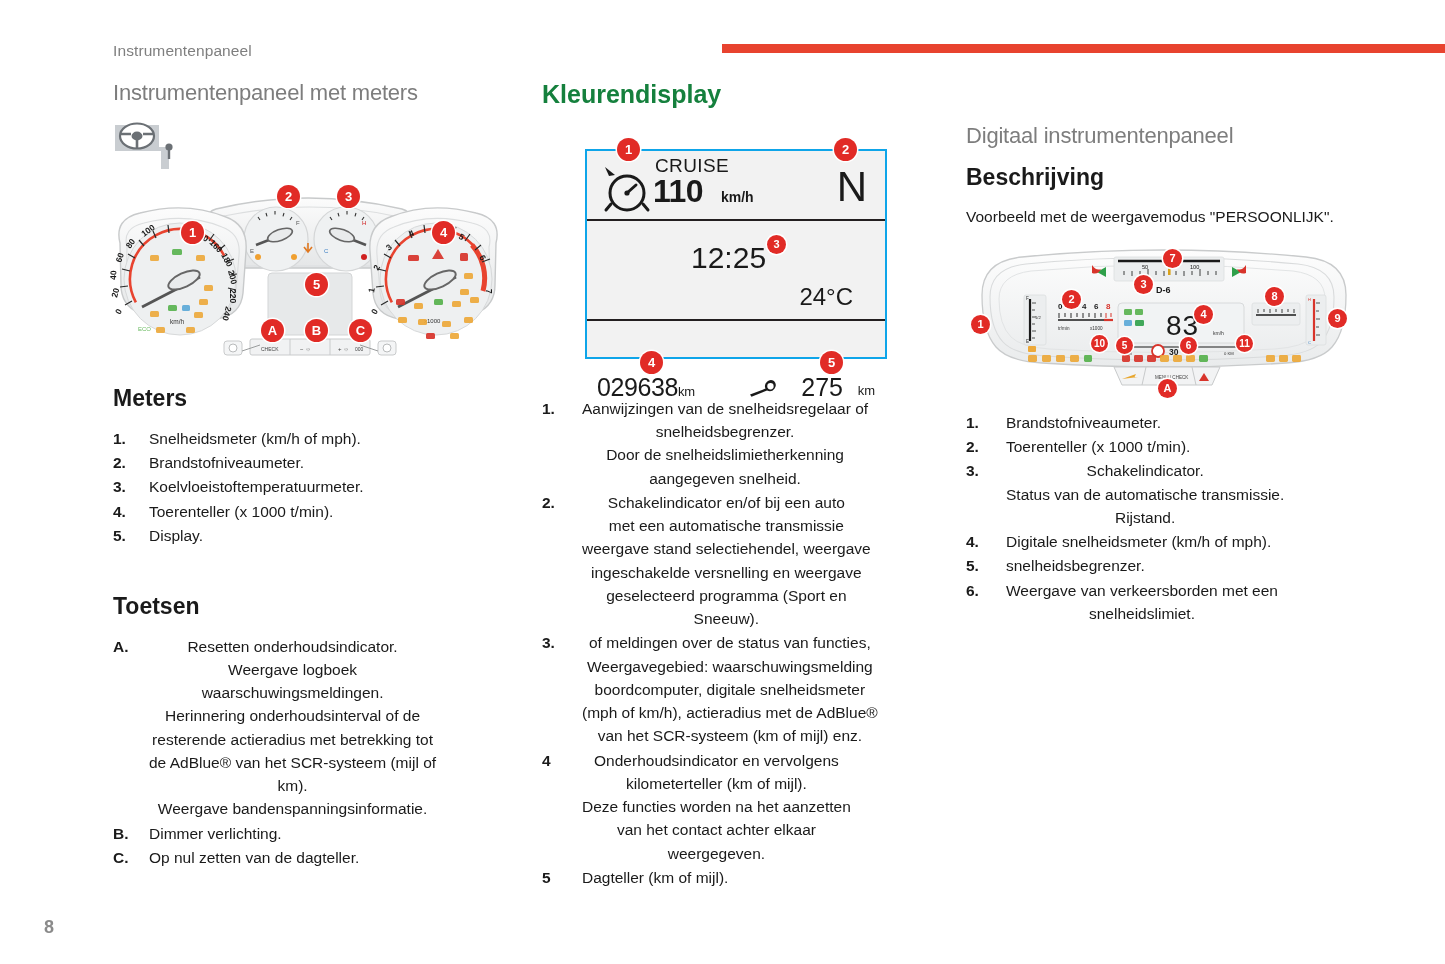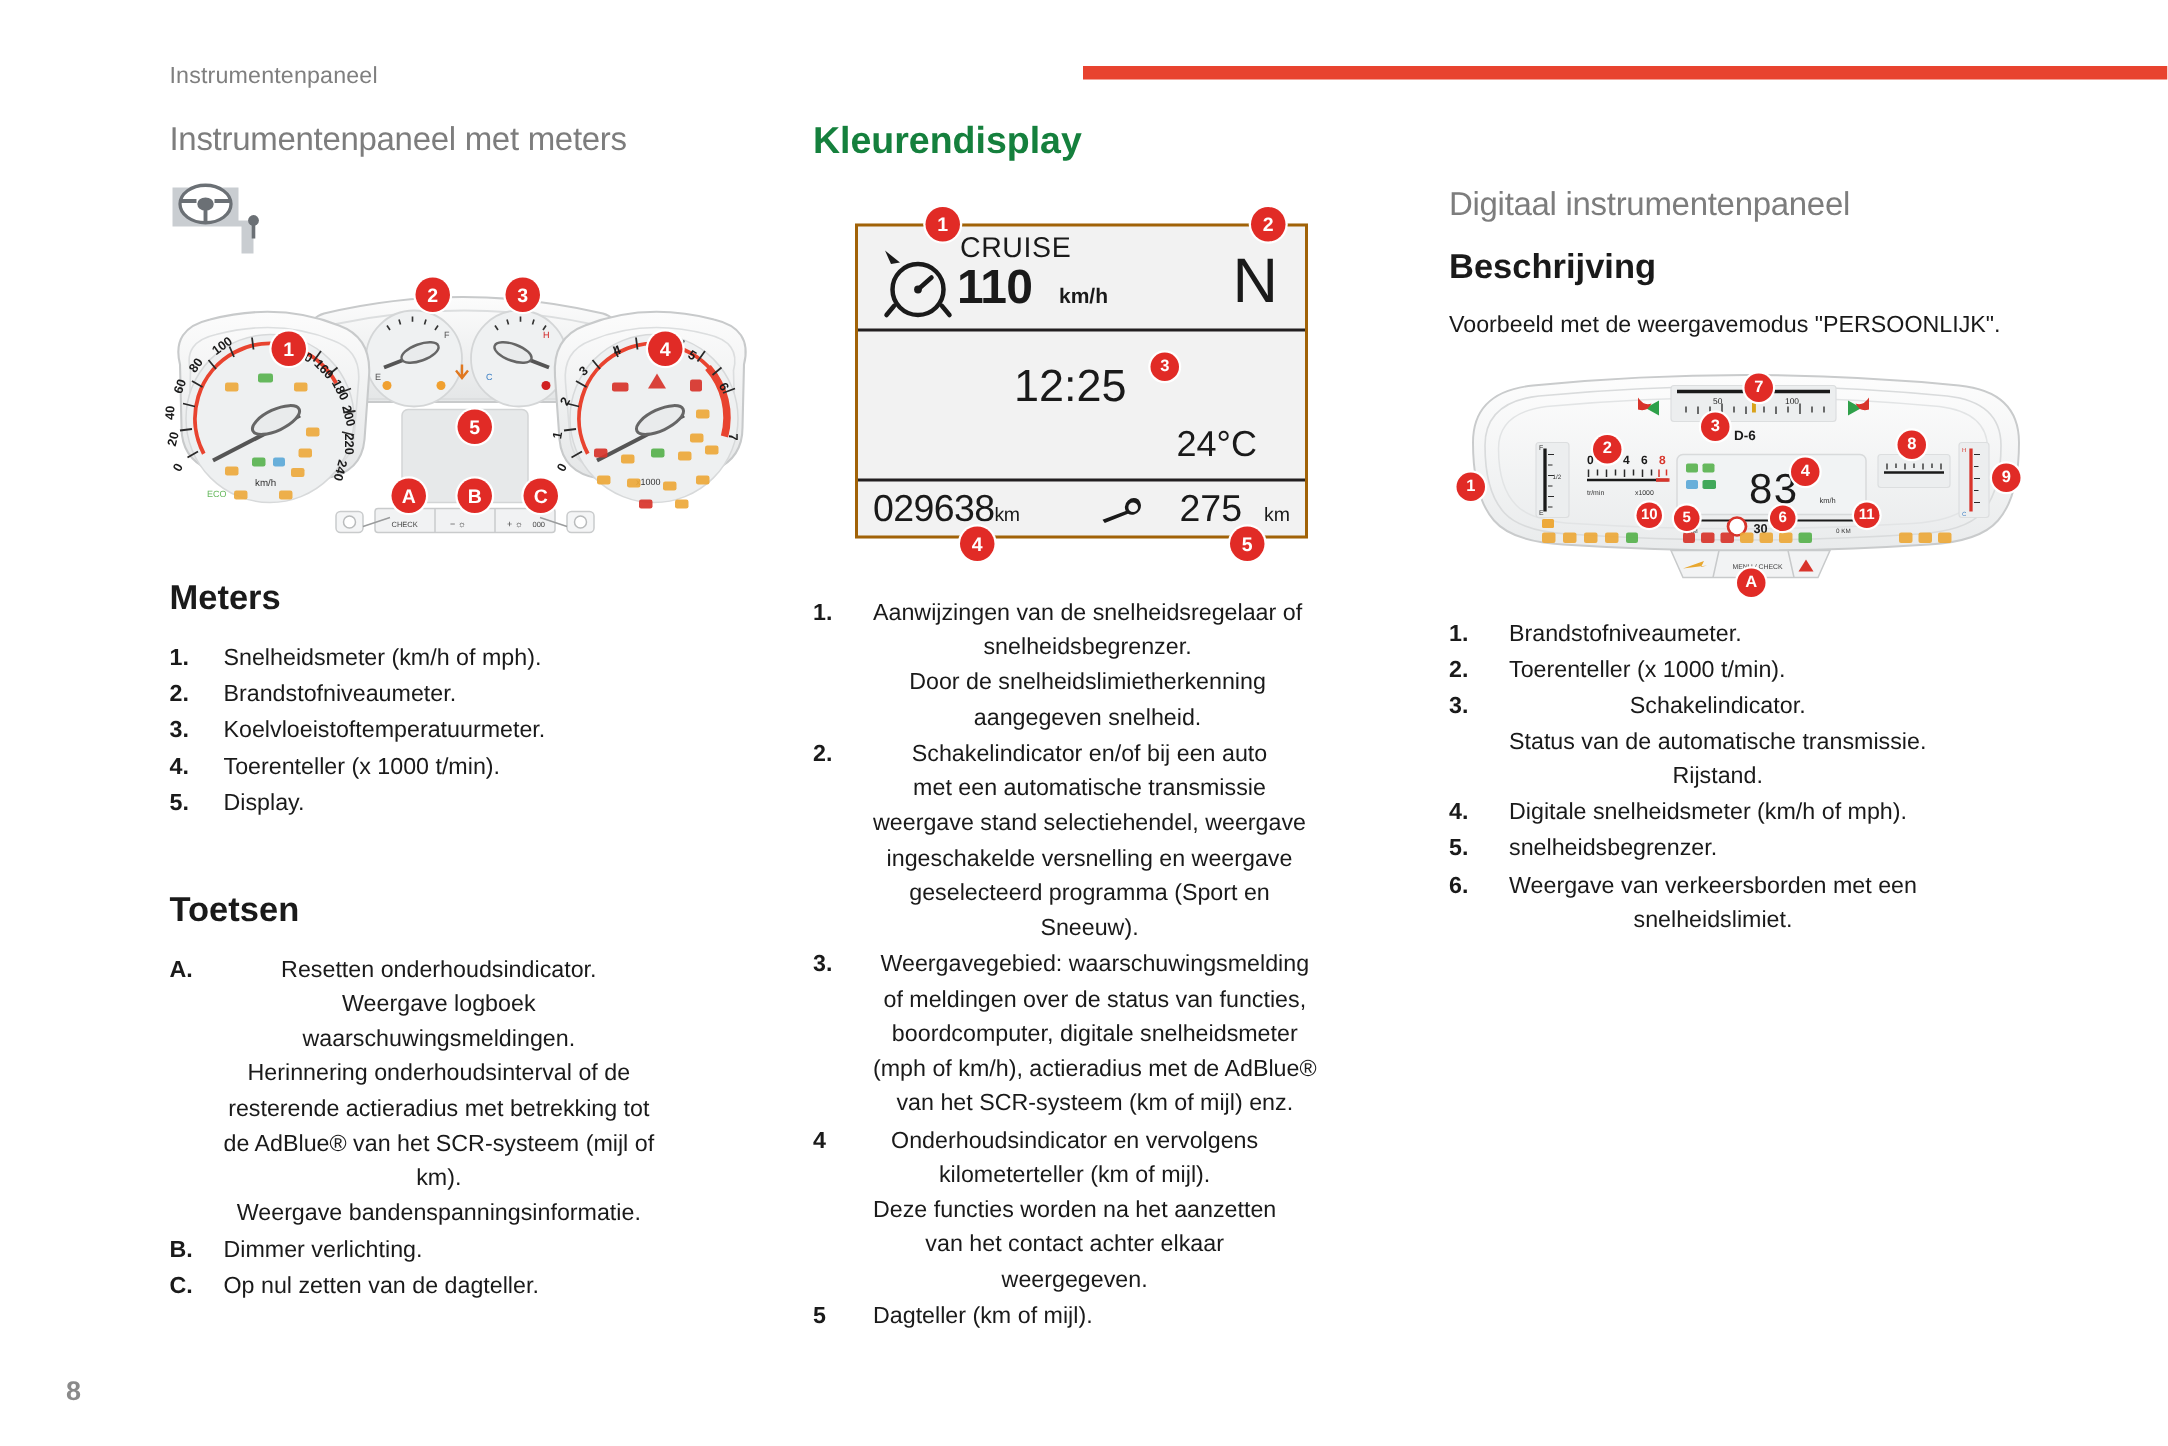--- a/index.html
+++ b/index.html
@@ -77,29 +77,29 @@
   .callout.sm { width: 19px; height: 19px; font-size: 11px; }
   .callout.xs { width: 17px; height: 17px; font-size: 10px; }
 
   
   .wheel-pict {
     position: absolute; left: 0; top: 0; width: 80px; height: 56px;
   }
 
   
   .cd-frame {
-    position: absolute; left: 28px; top: 20px;
+    position: absolute; left: 43px; top: 20px;
     width: 302px; height: 210px;
-    border: 2px solid #a16207; background: #f2f2f2;
+    border: 2px solid #0ea5e9; background: #f2f2f2;
   }
   .cd-top {
     position: relative; height: 70px; border-bottom: 2px solid #231f20;
   }
   .cd-mid { position: relative; height: 100px; border-bottom: 2px solid #231f20; }
-  .cd-bot { position: relative; height: 36px; }
+  .cd-bot { position: relative; height: 36px; margin-top: 48px; }
   .cruise-label {
     position: absolute; left: 68px; top: 4px; font-size: 19px; letter-spacing: .4px;
   }
   .cruise-speed {
     position: absolute; left: 66px; top: 22px; font-size: 32px; font-weight: bold;
     letter-spacing: -.5px;
   }
   .cruise-unit {
     position: absolute; left: 134px; top: 38px; font-size: 14px; font-weight: bold;
   }
@@ -405,22 +405,22 @@
           <span class="sub-line">met een automatische transmissie</span>
           <span class="sub-line">weergave stand selectiehendel, weergave</span>
           <span class="sub-line">ingeschakelde versnelling en weergave</span>
           <span class="sub-line">geselecteerd programma (Sport en</span>
           <span class="sub-line">Sneeuw).</span>
         </span>
       </li>
       <li class="li-row">
         <span class="li-marker lm-w40">3.</span>
         <span class="li-body">
+          <span class="sub-line">of meldingen over de status van functies,</span>
           <span class="sub-line">Weergavegebied: waarschuwingsmelding</span>
-          <span class="sub-line">of meldingen over de status van functies,</span>
           <span class="sub-line">boordcomputer, digitale snelheidsmeter</span>
           <span class="sub-line">(mph of km/h), actieradius met de AdBlue®</span>
           <span class="sub-line">van het SCR-systeem (km of mijl) enz.</span>
         </span>
       </li>
       <li class="li-row">
         <span class="li-marker lm-w40">4</span>
         <span class="li-body">
           <span class="sub-line">Onderhoudsindicator en vervolgens</span>
           <span class="sub-line">kilometerteller (km of mijl).</span>

